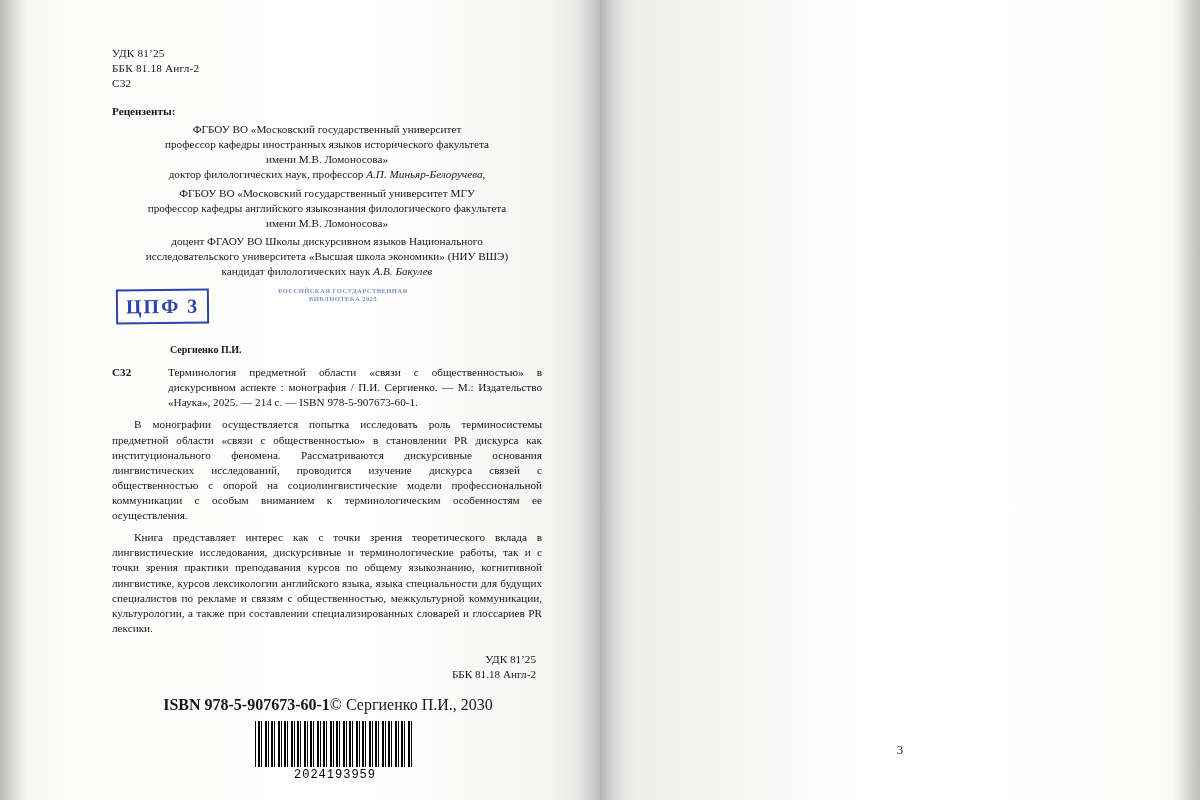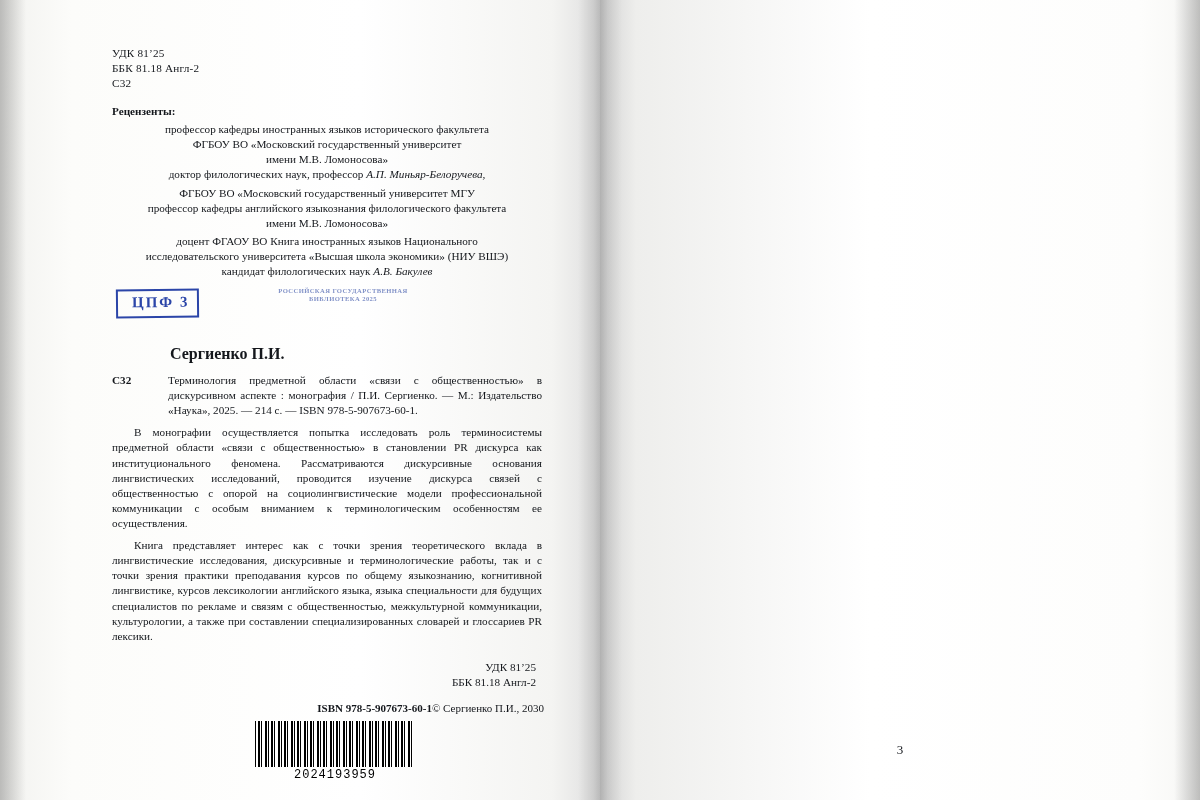--- a/index.html
+++ b/index.html
@@ -85,44 +85,44 @@
     position: relative;
     height: 46px;
     margin-top: 8px;
   }
   .stamp-box {
     position: absolute;
     left: 4px;
     top: 2px;
     border: 2px solid #2b45a8;
     color: #2b45a8;
-    font-size: 15px;
-    font-weight: bold;
-    padding: 2px 8px 3px 14px;
+    font-size: 20px;
+    font-weight: bold;
+    padding: 2px 8px 3px 8px;
     letter-spacing: 2px;
     transform: rotate(-0.6deg);
     font-family: "Liberation Serif", serif;
   }
   .stamp-round {
     position: absolute;
     left: 165px;
     top: 0px;
     width: 132px;
     text-align: center;
     color: #6c7fbe;
     font-size: 6.6px;
     font-weight: bold;
     line-height: 1.25;
     letter-spacing: 0.4px;
     opacity: 0.85;
   }
   .author-name {
     margin-top: 10px;
     font-weight: bold;
-    font-size: 16px;
+    font-size: 10px;
     padding-left: 58px;
   }
   .desc-row {
     margin-top: 9px;
     display: flex;
   }
   .desc-code {
     width: 56px;
     flex: 0 0 56px;
     font-weight: bold;
@@ -143,22 +143,22 @@
     text-align: right;
     padding-right: 6px;
     line-height: 1.35;
   }
   .l-footer {
     position: absolute;
     left: 112px;
     bottom: 86px;
     width: 432px;
     display: flex;
-    justify-content: flex-end;
-    font-size: 11px;
+    justify-content: center;
+    font-size: 16px;
     color: #14171c;
   }
   .isbn { font-weight: bold; }
   .barcode-wrap {
     position: absolute;
     left: 255px;
     bottom: 18px;
     width: 160px;
     text-align: center;
   }
@@ -197,37 +197,37 @@
 
       <div class="codes">
         <div>УДК 81’25</div>
         <div>ББК 81.18 Англ-2</div>
         <div>С32</div>
       </div>
 
       <div class="reviewers-title">Рецензенты:</div>
 
       <div class="rev-block">
+        <div>ФГБОУ ВО «Московский государственный университет</div>
         <div>профессор кафедры иностранных языков исторического факультета</div>
-        <div>ФГБОУ ВО «Московский государственный университет</div>
         <div>имени М.В. Ломоносова»</div>
         <div>
           <span>доктор филологических наук, профессор</span>
           <span class="it">А.П. Миньяр-Белоручева,</span>
         </div>
       </div>
 
       <div class="rev-block">
         <div>ФГБОУ ВО «Московский государственный университет МГУ</div>
         <div>профессор кафедры английского языкознания филологического факультета</div>
         <div>имени М.В. Ломоносова»</div>
       </div>
 
       <div class="rev-block">
-        <div>доцент ФГАОУ ВО Книга иностранных языков Национального</div>
+        <div>доцент ФГАОУ ВО Школы дискурсивном языков Национального</div>
         <div>исследовательского университета «Высшая школа экономики» (НИУ ВШЭ)</div>
         <div>
           <span>кандидат филологических наук</span>
           <span class="it">А.В. Бакулев</span>
         </div>
       </div>
 
       <div class="stamp-row">
         <div class="stamp-box">ЦПФ 3</div>
         <div class="stamp-round">РОССИЙСКАЯ ГОСУДАРСТВЕННАЯ БИБЛИОТЕКА 2025</div>

